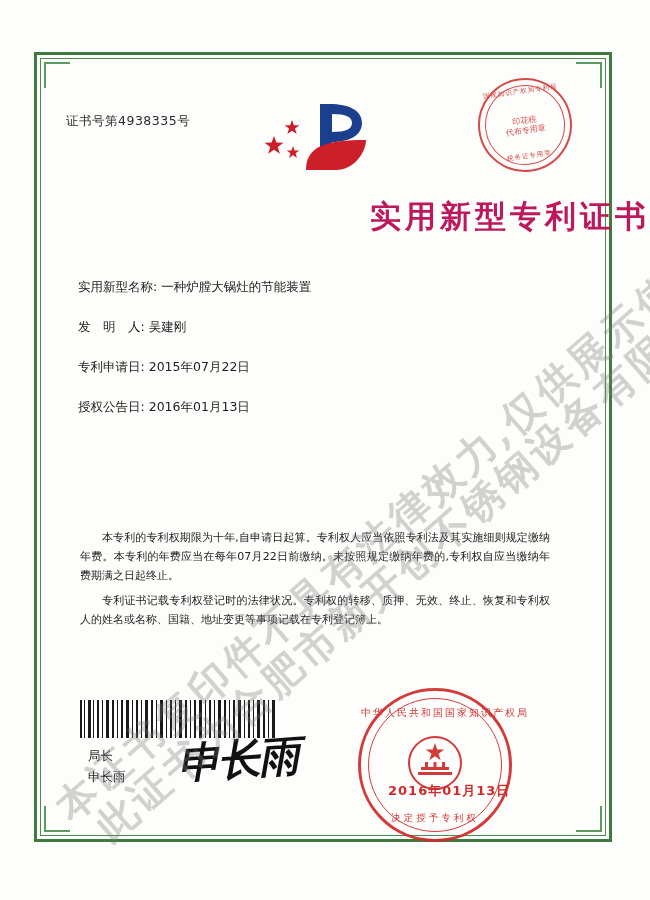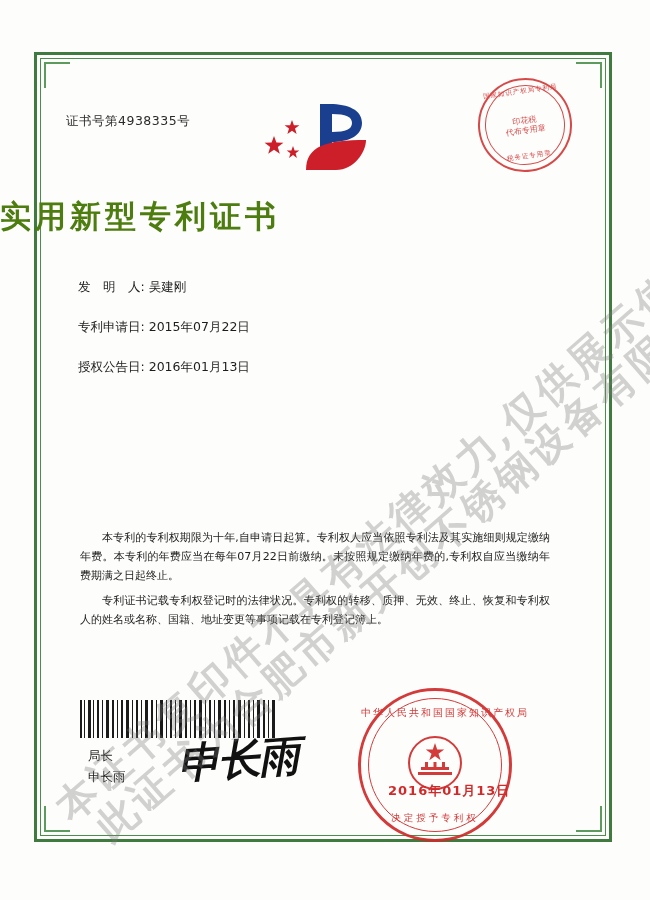--- a/index.html
+++ b/index.html
@@ -118,26 +118,26 @@
     text-align: center;
     font-size: 6.5px;
     letter-spacing: 1px;
   }
 
   
   .cert-title {
     position: absolute;
     left: 0; top: 196px;
     width: 650px;
-    text-align: left;
+    text-align: right;
     font-family: "DejaVu Serif", "Liberation Serif", serif;
     font-weight: bold;
     font-size: 31px;
     letter-spacing: 4px;
-    color: #4d7c0f;
+    color: #be185d;
   }
 
   
   .fields {
     position: absolute;
     left: 78px;
     top: 279px;
     width: 470px;
   }
   .field-row {
@@ -333,20 +333,24 @@
   <div class="seal-top">
     <div class="seal-ring"></div>
     <div class="seal-arc">国家知识产权局专利局</div>
     <div class="seal-center">印花税<br>代布专用章</div>
     <div class="seal-bottom">税务证专用章</div>
   </div>
 
   <div class="cert-title">实用新型专利证书</div>
 
   <div class="fields">
+    <div class="field-row">
+      <span class="field-label">实用新型名称:</span>
+      <span class="field-value">一种炉膛大锅灶的节能装置</span>
+    </div>
     <div class="field-row">
       <span class="field-label">发　明　人:</span>
       <span class="field-value">吴建刚</span>
     </div>
     <div class="field-row">
       <span class="field-label">专利申请日:</span>
       <span class="field-value">2015年07月22日</span>
     </div>
     <div class="field-row">
       <span class="field-label">授权公告日:</span>

